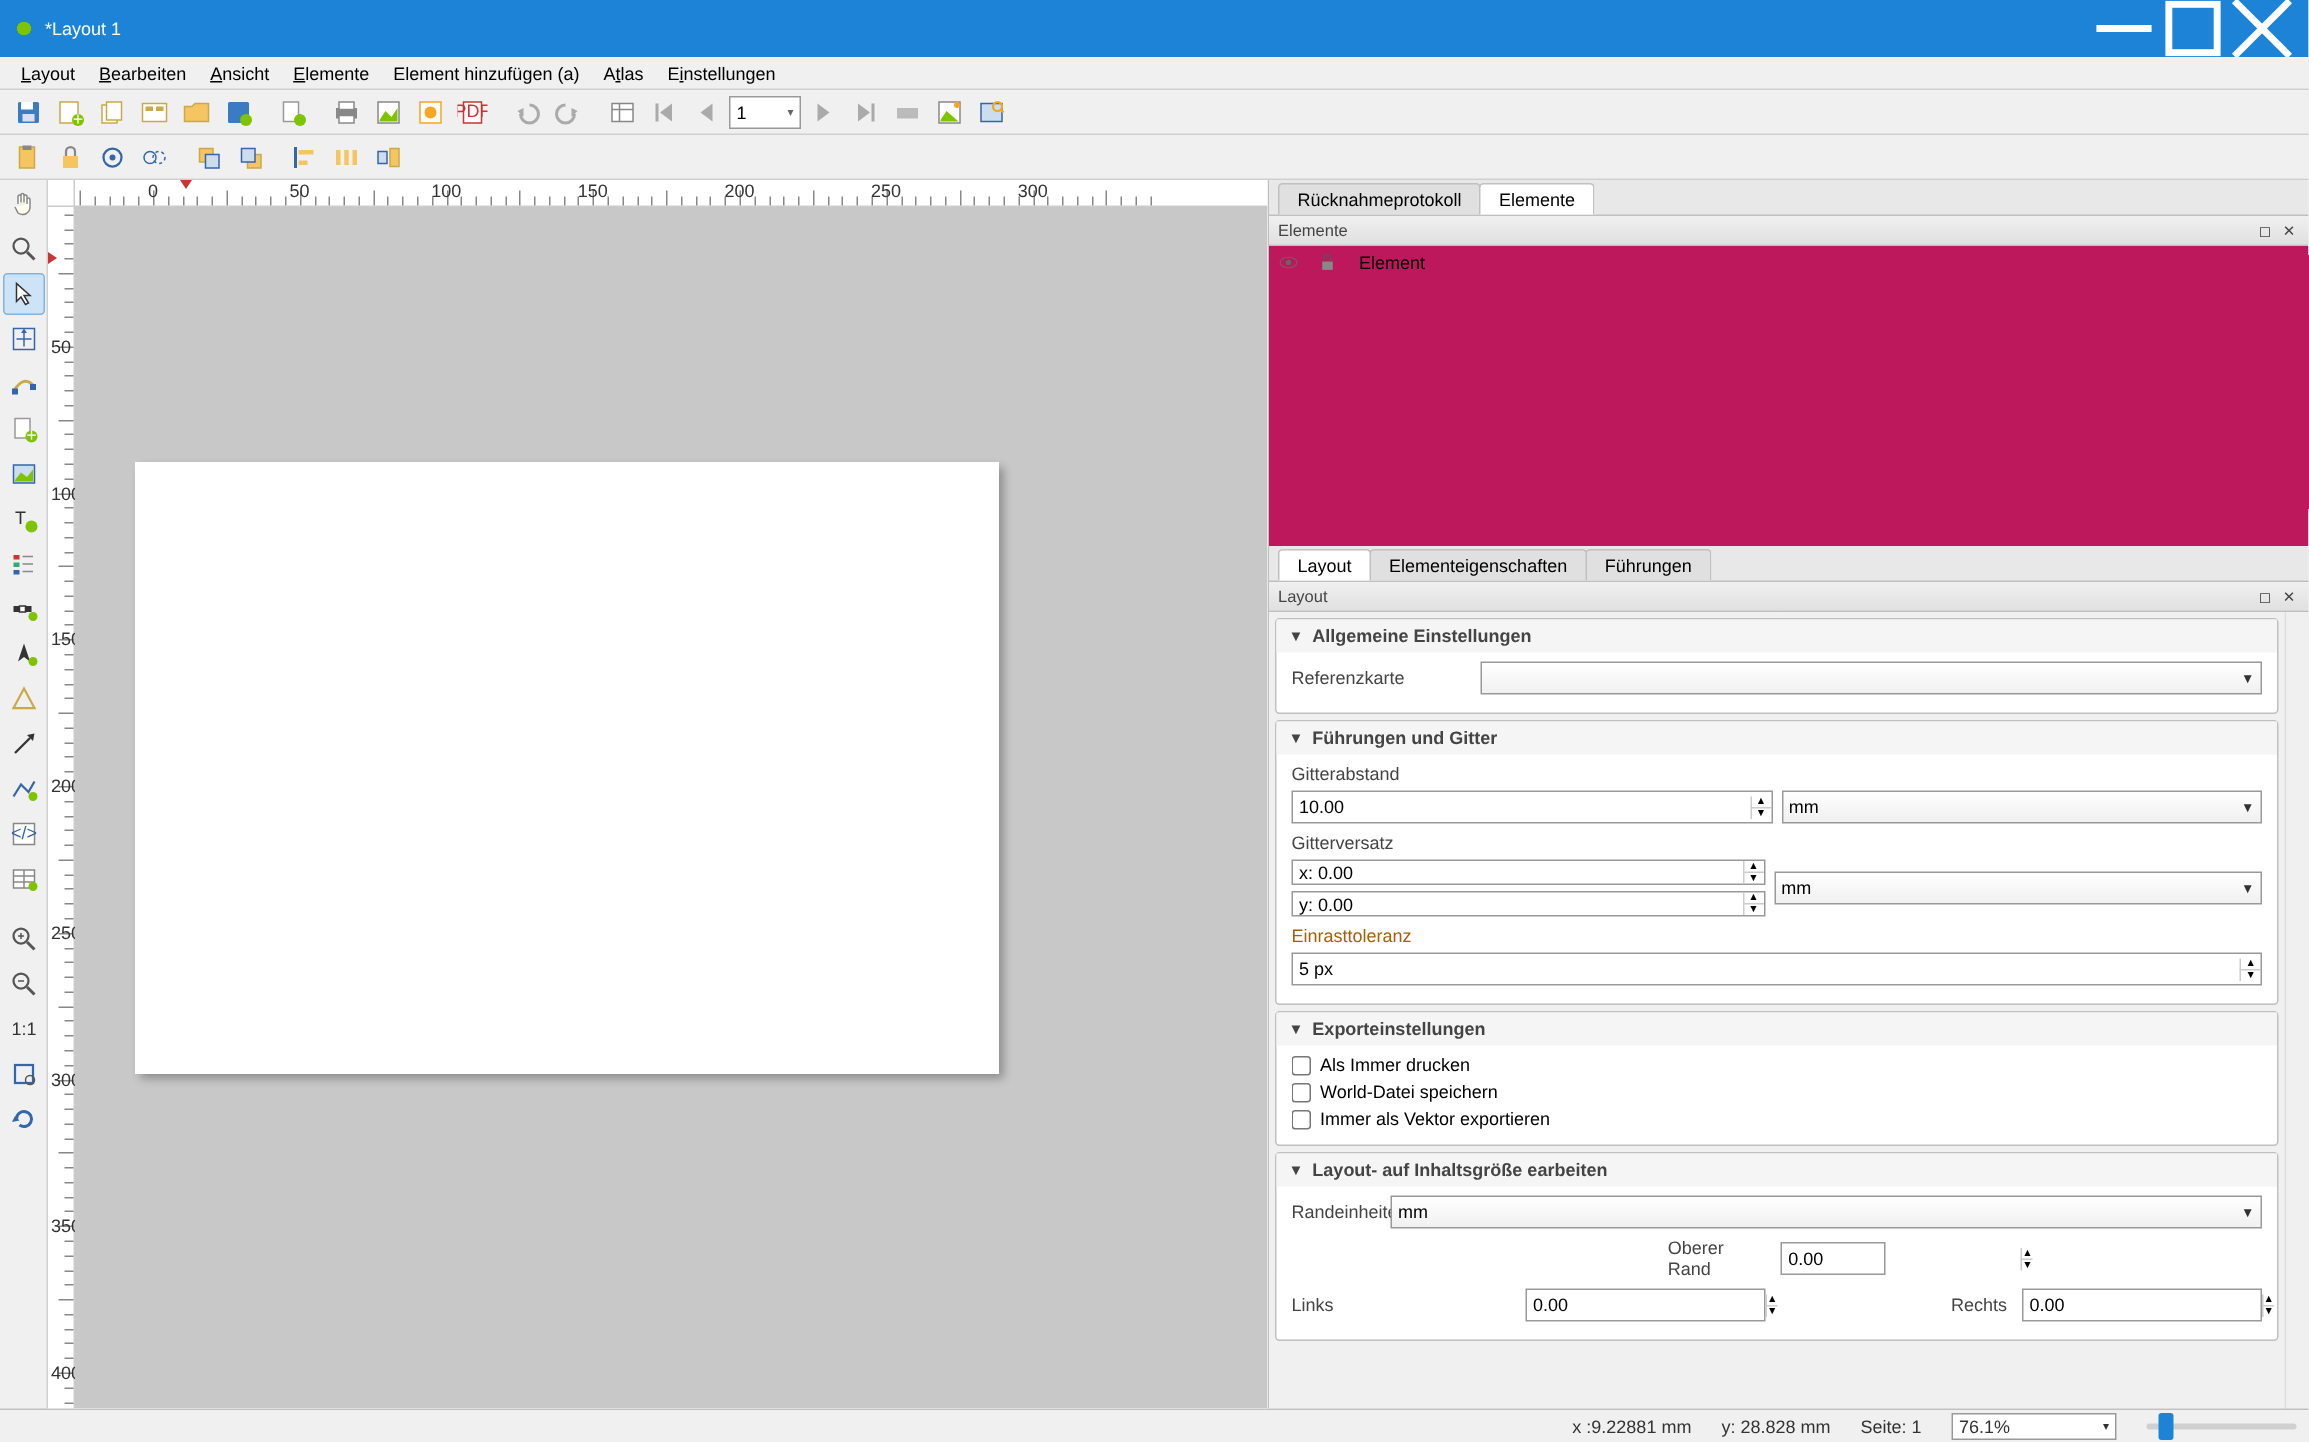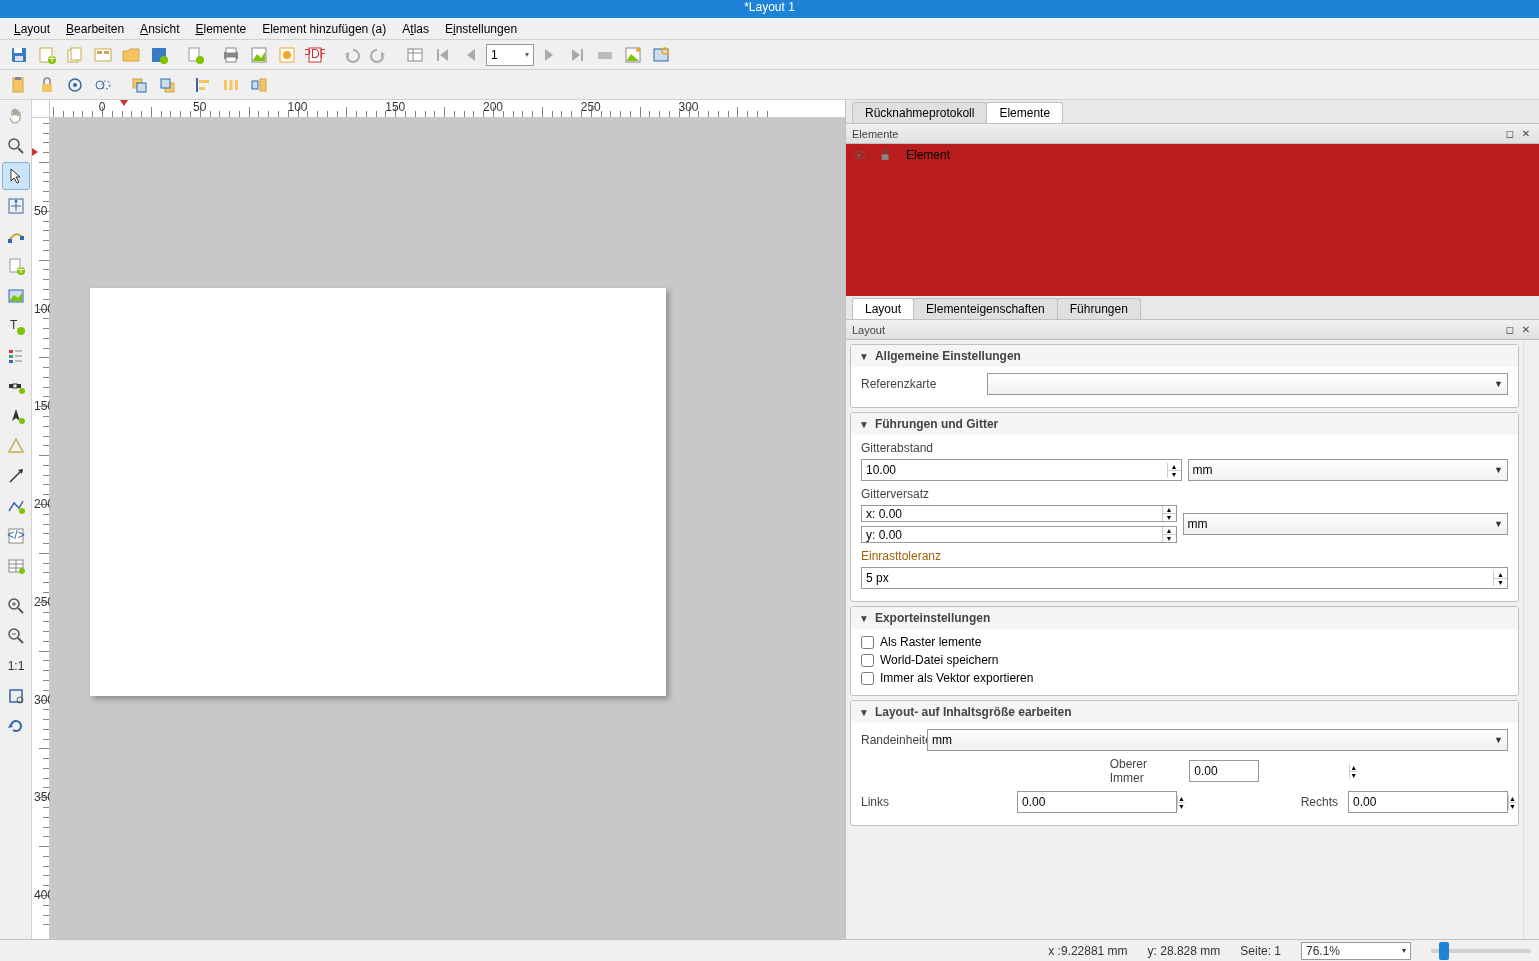--- a/index.html
+++ b/index.html
@@ -1,17 +1,17 @@
 <!DOCTYPE html>
 <html><head>
 <meta charset="utf-8">
 <style>
 * { box-sizing: border-box; margin: 0; padding: 0; font-family: "Segoe UI", Tahoma, sans-serif; font-size: 12px; }
 body { width: 1539px; height: 961px; background: #f0f0f0; overflow: hidden; display: flex; flex-direction: column; }
-.titlebar { height: 18px; background: #1c83d6; color: #fff; display: flex; align-items: center; padding: 0 8px; flex-direction: column; }
+.titlebar { height: 38px; background: #1c83d6; color: #fff; display: flex; align-items: center; padding: 0 8px; }
 .titlebar .logo { width: 16px; height: 16px; background: radial-gradient(circle,#7fc400 40%,#1c83d6 41%); border-radius: 50%; margin-right: 6px; }
 .titlebar .title { flex: 1; }
 .titlebar .winbtn { width: 46px; height: 30px; display: flex; align-items: center; justify-content: center; }
 .menubar { height: 22px; background: #f0f0f0; display: flex; align-items: center; padding: 0 6px; border-bottom: 1px solid #d0d0d0; }
 .menubar .menuitem { padding: 2px 8px; cursor: default; }
 .menubar .menuitem u { text-decoration: underline; }
 .toolbar { height: 30px; background: #f0f0f0; display: flex; align-items: center; padding: 2px 6px; border-bottom: 1px solid #d0d0d0; gap: 2px; }
 .tbtn { width: 26px; height: 26px; display: flex; align-items: center; justify-content: center; border-radius: 3px; }
 .tbtn svg { width: 20px; height: 20px; }
 .tsep { width: 6px; }
@@ -37,21 +37,21 @@
 .ruler-v .mark { position: absolute; width: 0; height: 0; border-top: 4px solid transparent; border-bottom: 4px solid transparent; border-left: 6px solid #c33; left: 0; }
 .canvas { flex: 1; background: #c8c8c8; position: relative; overflow: hidden; }
 .page { position: absolute; background: #fff; box-shadow: 3px 3px 6px rgba(0,0,0,.3); }
 .rightpanel { width: 694px; background: #f0f0f0; display: flex; flex-direction: column; border-left: 1px solid #c0c0c0; }
 .tabs { display: flex; background: #e8e8e8; border-bottom: 1px solid #c0c0c0; padding-left: 6px; padding-top: 2px; }
 .tab { padding: 3px 12px; border: 1px solid #c0c0c0; border-bottom: none; background: #e0e0e0; margin-right: -1px; cursor: default; border-radius: 3px 3px 0 0; }
 .tab.active { background: #fff; }
 .panelhead { height: 20px; background: linear-gradient(#f0f0f0,#e0e0e0); border-bottom: 1px solid #c0c0c0; display: flex; align-items: center; padding: 0 6px; }
 .panelhead .title { flex: 1; font-size: 11px; color: #444; }
 .panelhead .pbtn { width: 14px; height: 14px; display: flex; align-items: center; justify-content: center; font-size: 10px; color: #444; margin-left: 2px; cursor: pointer; }
-.elemlist { height: 152px; background: #b91c1c; overflow: auto; }
+.elemlist { height: 200px; background: #be185d; overflow: auto; }
 .elemrow { display: flex; align-items: center; height: 22px; }
 .elemrow .col { width: 26px; display: flex; justify-content: center; }
 .elemrow .name { padding-left: 8px; }
 .props { flex: 1; overflow-y: auto; background: #f0f0f0; position: relative; }
 .props-inner { padding: 4px; }
 .section { border: 1px solid #c0c0c0; background: #fff; margin-bottom: 4px; border-radius: 3px; }
 .section-h { padding: 4px 8px; display: flex; align-items: center; font-weight: bold; color: #444; cursor: pointer; background: #f5f5f5; }
 .section-h .chev { margin-right: 6px; font-size: 10px; }
 .section-b { padding: 6px 10px; }
 .frow { display: flex; align-items: center; margin-bottom: 6px; gap: 6px; }
@@ -756,21 +756,21 @@
       </div>
 
       <div class="section">
         <div class="section-h">
                 <span class="chev">▼</span>
                 <span>Exporteinstellungen</span>
               </div>
         <div class="section-b">
           <label class="chk">
                   <input type="checkbox" style="">
-                  <span>Als Raster lemente</span>
+                  <span>Als Immer drucken</span>
                 </label>
           <label class="chk">
                   <input type="checkbox" style="">
                   <span>World-Datei speichern</span>
                 </label>
           <label class="chk">
                   <input type="checkbox" style="">
                   <span>Immer als Vektor exportieren</span>
                 </label>
         </div>
@@ -784,21 +784,21 @@
         <div class="section-b">
           <div class="frow">
             <div class="lbls">Randeinheiten</div>
             <div class="combo">
                     <span>mm</span>
                     <span class="drop">▼</span>
                   </div>
           </div>
           <div class="frow" style="justify-content:center">
             <div style="width:260px"></div>
-            <div style="color:#444;margin-right:4px">Oberer Immer</div>
+            <div style="color:#444;margin-right:4px">Oberer Rand</div>
             <div class="spin" style="width:70px;flex:none">
                     <input value="0.00" style="">
                     <div class="spinbtns">
                       <div>▲</div>
                       <div>▼</div>
                     </div>
                   </div>
             <div style="width:260px"></div>
           </div>
           <div class="frow">

